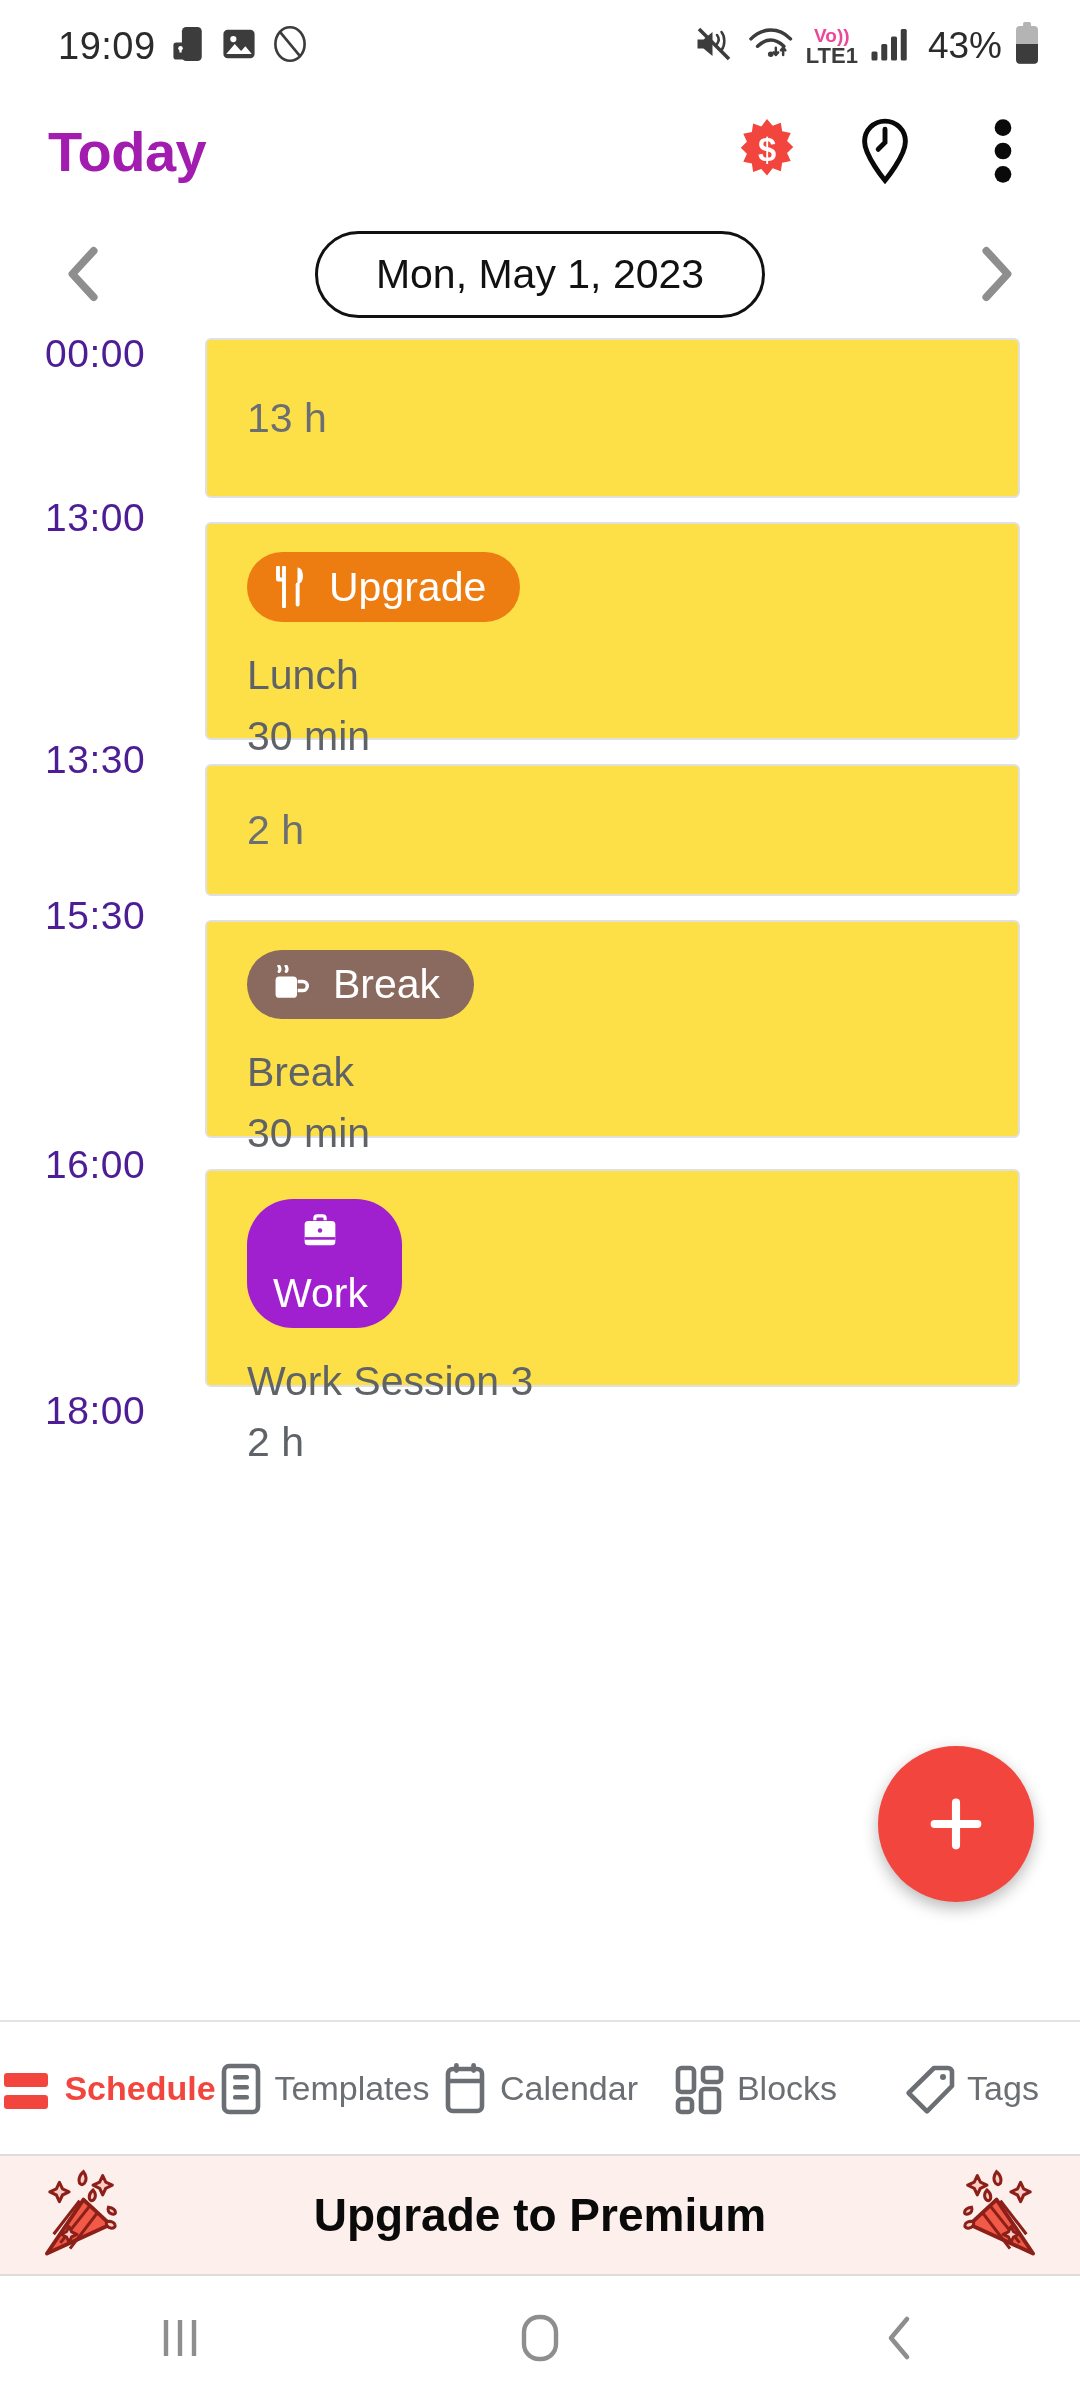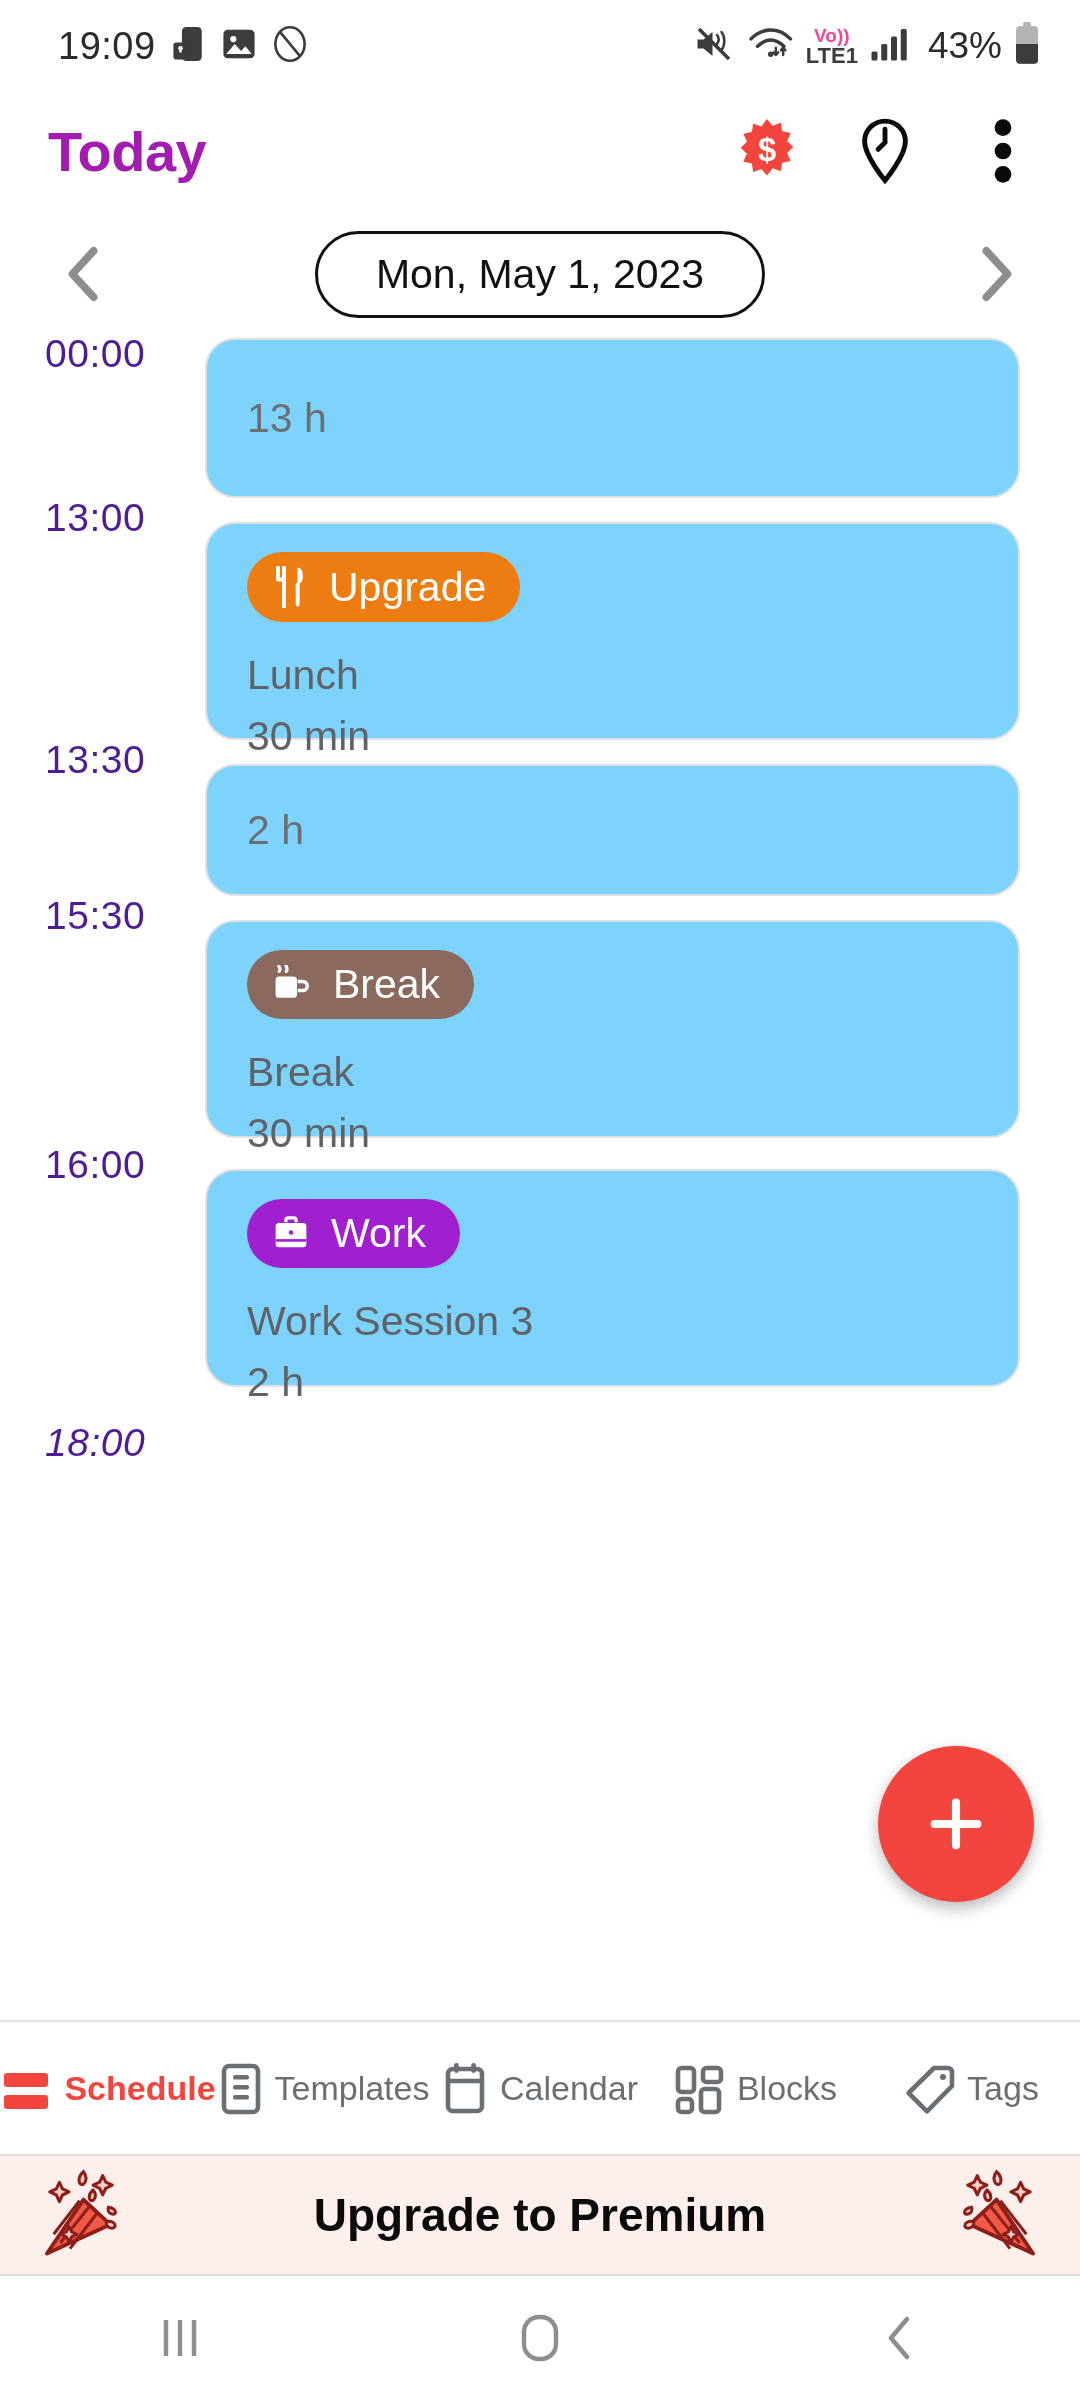--- a/index.html
+++ b/index.html
@@ -49,22 +49,22 @@
   .tl-inner { position:relative; padding-left:0; }
   .row { position:relative; display:flex; }
   .timecol { width:205px; flex:0 0 205px; position:relative; }
   .tlabel {
     position:absolute; left:45px; font-size:39px; color:#4c1d95;
     letter-spacing:0.5px; white-space:nowrap;
   }
   .cardcol { flex:1 1 auto; padding-right:60px; }
 
   .card {
-    border:2px solid #e0e0e0; border-radius:30px;
-    background:#7dd3fc; box-sizing:border-box;
+    border:2px solid #e0e0e0; border-radius:6px;
+    background:#fde047; box-sizing:border-box;
   }
   .gapcard { display:flex; align-items:center; padding-left:40px; }
   .gaptext { font-size:41px; color:#6b6f73; }
 
   .evcard { padding:28px 0 0 40px; }
   .tag {
     display:inline-flex; align-items:center; gap:22px;
     border-radius:46px; padding:14px 34px 14px 26px;
     color:#fff; font-size:41px;
   }
@@ -285,25 +285,25 @@
             </span>
             <div class="ev-title">Break</div>
             <div class="ev-dur">30 min</div>
           </div>
         </div>
       </div>
 
       <div class="row" style="margin-top:31px;">
         <div class="timecol">
           <span class="tlabel" style="top:-26px;">16:00</span>
-          <span class="tlabel" style="top:252px;font-style:italic;">18:00</span>
+          <span class="tlabel" style="top:220px;">18:00</span>
         </div>
         <div class="cardcol">
           <div class="card evcard" style="height:218px;">
-            <span class="tag" style="background:#a020d0;">
+            <span class="tag" style="background:#a020d0;flex-direction:column;">
               <span style="display:flex;">
                 <svg width="36" height="38" viewBox="0 0 24 26">
                   <path d="M8.5 5V3.6A1.6 1.6 0 0 1 10.1 2h3.8A1.6 1.6 0 0 1 15.5 3.6V5" fill="none" stroke="#fff" stroke-width="2.2"></path>
                   <rect x="1.5" y="5.5" width="21" height="16.5" rx="2.4" fill="#fff"></rect>
                   <circle cx="12" cy="12" r="1.5" fill="#a020d0"></circle>
                   <rect x="1.5" y="16.5" width="21" height="1.8" fill="#a020d0"></rect>
                 </svg>
               </span>
               <span class="tag-label">Work</span>
             </span>

